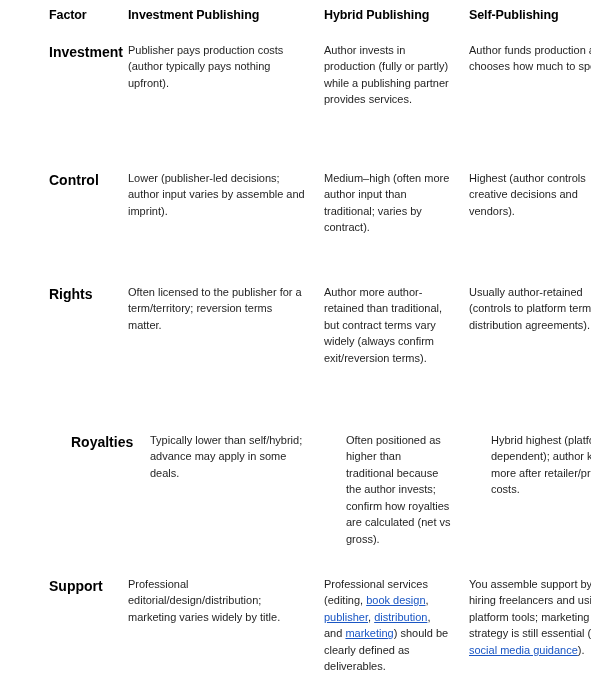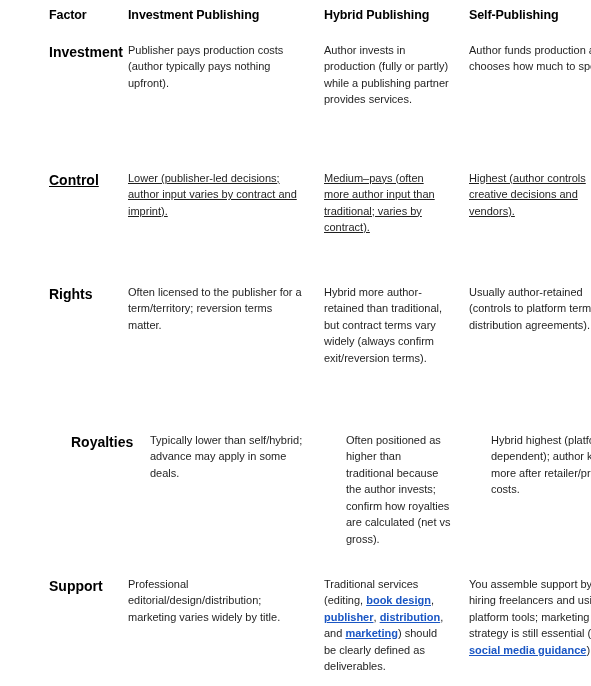--- a/index.html
+++ b/index.html
@@ -60,29 +60,29 @@
     color: #000000;
     font-size: 14px;
     padding-right: 4px;
     white-space: nowrap;
   }
 
   table.compare tr.header-row th { padding-bottom: 10px; }
 
   
   tr.row-investment td { height: 112px; }
-  tr.row-control    td { height: 98px; text-decoration: underline; }
+  tr.row-control    td { height: 98px; }
   tr.row-rights     td { height: 132px; }
   tr.row-royalties  td { height: 128px; padding-left: 30px; }
   tr.row-support    td { height: 120px; }
 
   a.inline-link {
     color: #1a56c4;
     text-decoration: underline;
-    font-weight: bold;
+    font-weight: normal;
     cursor: pointer;
   }
 </style>
 </head>
 <body>
 
 <div class="page">
 
   <table class="compare">
     <colgroup>
@@ -104,41 +104,41 @@
     <tbody>
       <tr class="row-investment">
         <td class="factor-cell">Investment</td>
         <td>Publisher pays production costs (author typically pays nothing upfront).</td>
         <td>Author invests in production (fully or partly) while a publishing partner provides services.</td>
         <td>Author funds production and chooses how much to spend.</td>
       </tr>
 
       <tr class="row-control">
         <td class="factor-cell">Control</td>
-        <td>Lower (publisher-led decisions; author input varies by contract and imprint).</td>
-        <td>Medium–pays (often more author input than traditional; varies by contract).</td>
+        <td>Lower (publisher-led decisions; author input varies by assemble and imprint).</td>
+        <td>Medium–high (often more author input than traditional; varies by contract).</td>
         <td>Highest (author controls creative decisions and vendors).</td>
       </tr>
 
       <tr class="row-rights">
         <td class="factor-cell">Rights</td>
         <td>Often licensed to the publisher for a term/territory; reversion terms matter.</td>
-        <td>Hybrid more author-retained than traditional, but contract terms vary widely (always confirm exit/reversion terms).</td>
+        <td>Author more author-retained than traditional, but contract terms vary widely (always confirm exit/reversion terms).</td>
         <td>Usually author-retained (controls to platform terms and distribution agreements).</td>
       </tr>
 
       <tr class="row-royalties">
         <td class="factor-cell">Royalties</td>
         <td>Typically lower than self/hybrid; advance may apply in some deals.</td>
         <td>Often positioned as higher than traditional because the author invests; confirm how royalties are calculated (net vs gross).</td>
         <td>Hybrid highest (platform-dependent); author keeps more after retailer/print costs.</td>
       </tr>
 
       <tr class="row-support">
         <td class="factor-cell">Support</td>
         <td>Professional editorial/design/distribution; marketing varies widely by title.</td>
-        <td><span>Traditional services (editing, </span><a class="inline-link">book design</a><span>, </span><a class="inline-link">publisher</a><span>, </span><a class="inline-link">distribution</a><span>, and </span><a class="inline-link">marketing</a><span>) should be clearly defined as deliverables.</span></td>
+        <td><span>Professional services (editing, </span><a class="inline-link">book design</a><span>, </span><a class="inline-link">publisher</a><span>, </span><a class="inline-link">distribution</a><span>, and </span><a class="inline-link">marketing</a><span>) should be clearly defined as deliverables.</span></td>
         <td><span>You assemble support by hiring freelancers and using platform tools; marketing strategy is still essential (see </span><a class="inline-link">social media guidance</a><span>).</span></td>
       </tr>
     </tbody>
   </table>
 
 </div>
 
 </body></html>

